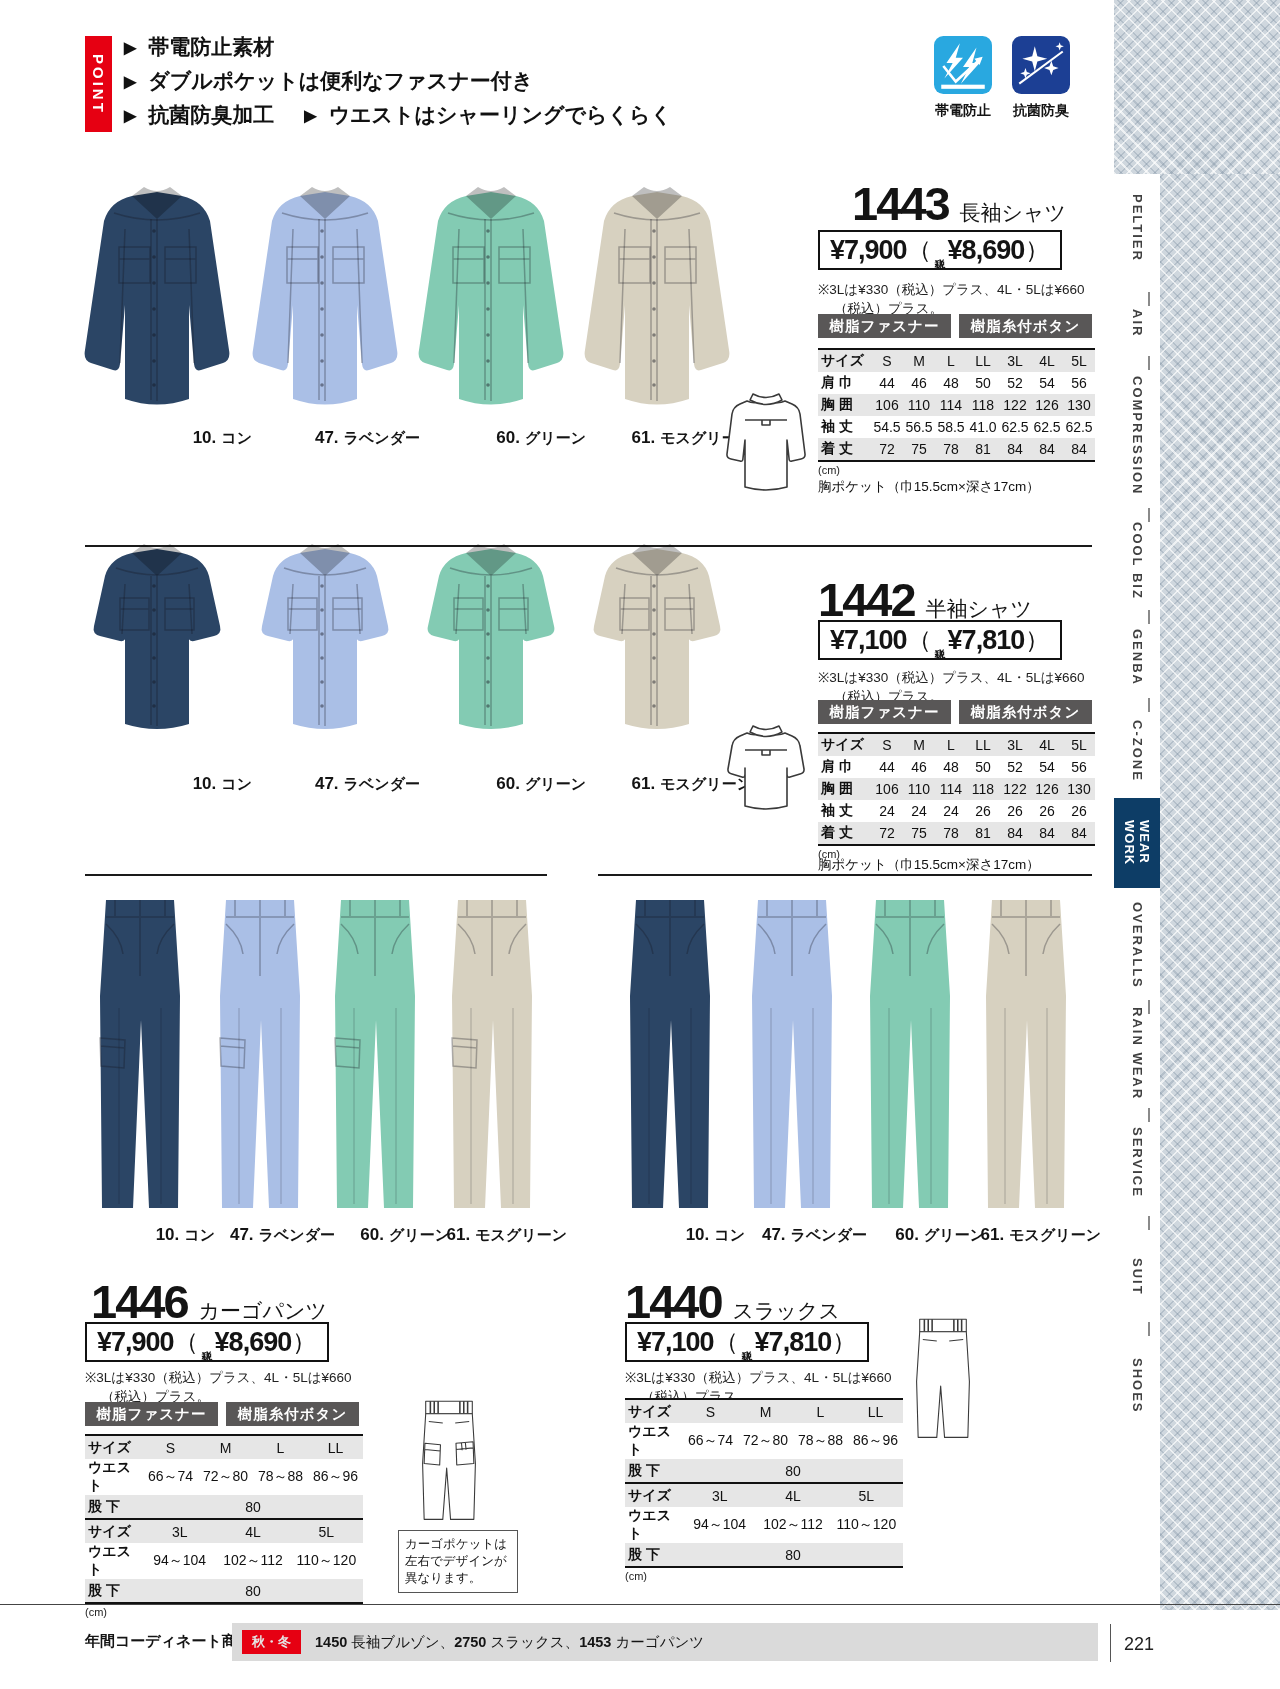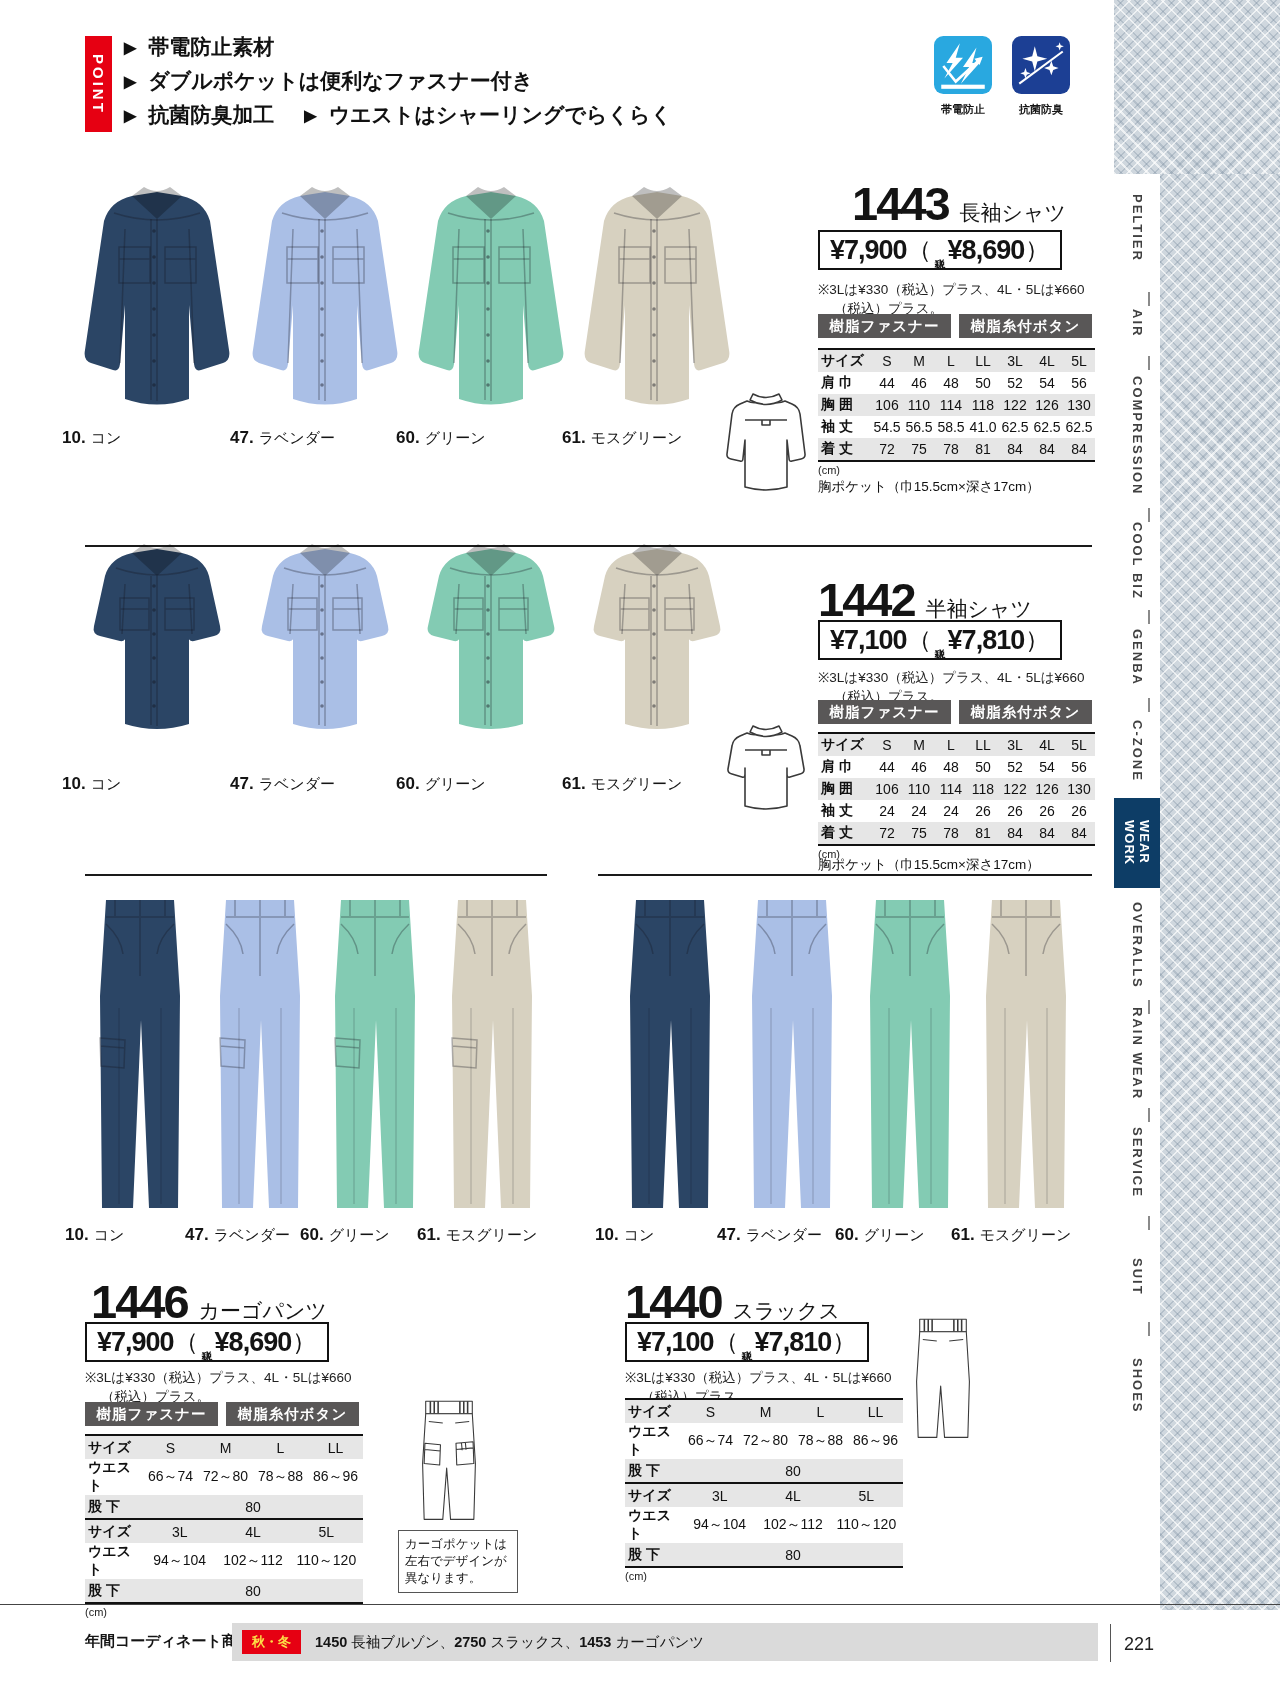--- a/index.html
+++ b/index.html
@@ -9,21 +9,21 @@
 
   
   .point-box{position:absolute;left:85px;top:36px;width:27px;height:96px;background:#e60012;
              display:flex;align-items:center;justify-content:center;}
   .point-box span{writing-mode:vertical-rl;color:#fff;font-weight:700;font-size:15px;letter-spacing:3px;}
   .pb-line{display:flex;align-items:center;height:34px;font-size:21px;font-weight:600;color:#111;}
   .pb-marker{font-size:16px;margin-right:12px;}
   .pb-marker.second{margin-left:30px;}
 
   .ficon{position:absolute;width:58px;text-align:center;}
-  .ficon .lbl{margin-top:4px;font-size:11px;font-weight:700;letter-spacing:0;}
+  .ficon .lbl{margin-top:4px;font-size:14px;font-weight:700;letter-spacing:0;}
 
   
   .hr{position:absolute;height:2px;background:#1a1a1a;}
 
   
   .ptitle{position:absolute;display:flex;align-items:baseline;gap:11px;}
   .pcode{font-size:47px;font-weight:800;letter-spacing:-2px;line-height:1;}
   .pname{font-size:21px;font-weight:400;}
   .pricebox{position:absolute;border:2px solid #111;background:#fff;display:inline-flex;
             align-items:center;justify-content:center;padding:1px 10px;height:34px;}
@@ -44,21 +44,21 @@
   table.stable tr:nth-child(odd) td{background:#e6e6e6;}
   table.ptable{border-collapse:collapse;width:100%;table-layout:fixed;font-size:14px;color:#111;}
   table.ptable td{text-align:center;height:23px;padding:0;font-weight:500;}
   table.ptable td.lb{text-align:left;padding-left:3px;font-weight:700;}
   table.ptable tr:nth-child(odd) td{background:#e6e6e6;}
   table.ptable.first{border-top:2px solid #111;border-bottom:2px solid #111;}
   table.ptable.second{border-bottom:2px solid #111;}
   .unit{font-size:11px;text-align:left;margin-top:2px;color:#222;}
   .pocket{position:absolute;font-size:13.5px;color:#111;}
 
-  .clabel{position:absolute;text-align:left;font-size:15px;white-space:nowrap;}
+  .clabel{position:absolute;text-align:right;font-size:15px;white-space:nowrap;font-weight:bold;}
   .clabel b{font-size:17px;margin-right:5px;}
 
   .sidebox{position:absolute;border:1.5px solid #555;padding:5px 6px;font-size:12.5px;
            line-height:17px;width:106px;background:#fff;}
 
   
   .sidebar{position:absolute;left:1114px;top:0;width:166px;height:1689px;}
   .pattern{background-color:#cfd7de;background-image:
       repeating-linear-gradient(45deg, rgba(255,255,255,.65) 0 1.5px, transparent 1.5px 12px),
       repeating-linear-gradient(-45deg, rgba(255,255,255,.65) 0 1.5px, transparent 1.5px 12px),
@@ -70,21 +70,21 @@
               letter-spacing:2px;color:#404040;white-space:pre;}
   .sbtab.active{background:#0d3d66;}
   .sbtab.active span{color:#fff;writing-mode:vertical-lr;letter-spacing:1px;line-height:15px;}
   .sbsep{position:absolute;left:34px;width:2px;height:14px;background:#8a8a8a;}
 
   
   .footer-rule{position:absolute;left:0;top:1604px;width:1280px;height:1px;background:#444;}
   .footer-label{position:absolute;left:85px;top:1632px;font-size:15px;font-weight:700;}
   .footer-bar{position:absolute;left:232px;top:1623px;width:866px;height:38px;background:#dadada;
               display:flex;align-items:center;}
-  .season{background:#e60012;color:#fde047;font-size:13px;font-weight:700;padding:3px 10px;margin:0 14px 0 10px;}
+  .season{background:#e60012;color:#e5e5e5;font-size:13px;font-weight:700;padding:3px 10px;margin:0 14px 0 10px;}
   .fitems{font-size:14.5px;}
   .fitems b{font-weight:700;}
   .pgsep{position:absolute;left:1110px;top:1624px;width:1px;height:38px;background:#555;}
   .pagenum{position:absolute;left:1124px;top:1634px;font-size:18px;color:#222;}
 
   .garment{position:absolute;}
 </style>
 </head>
 <body>
 

